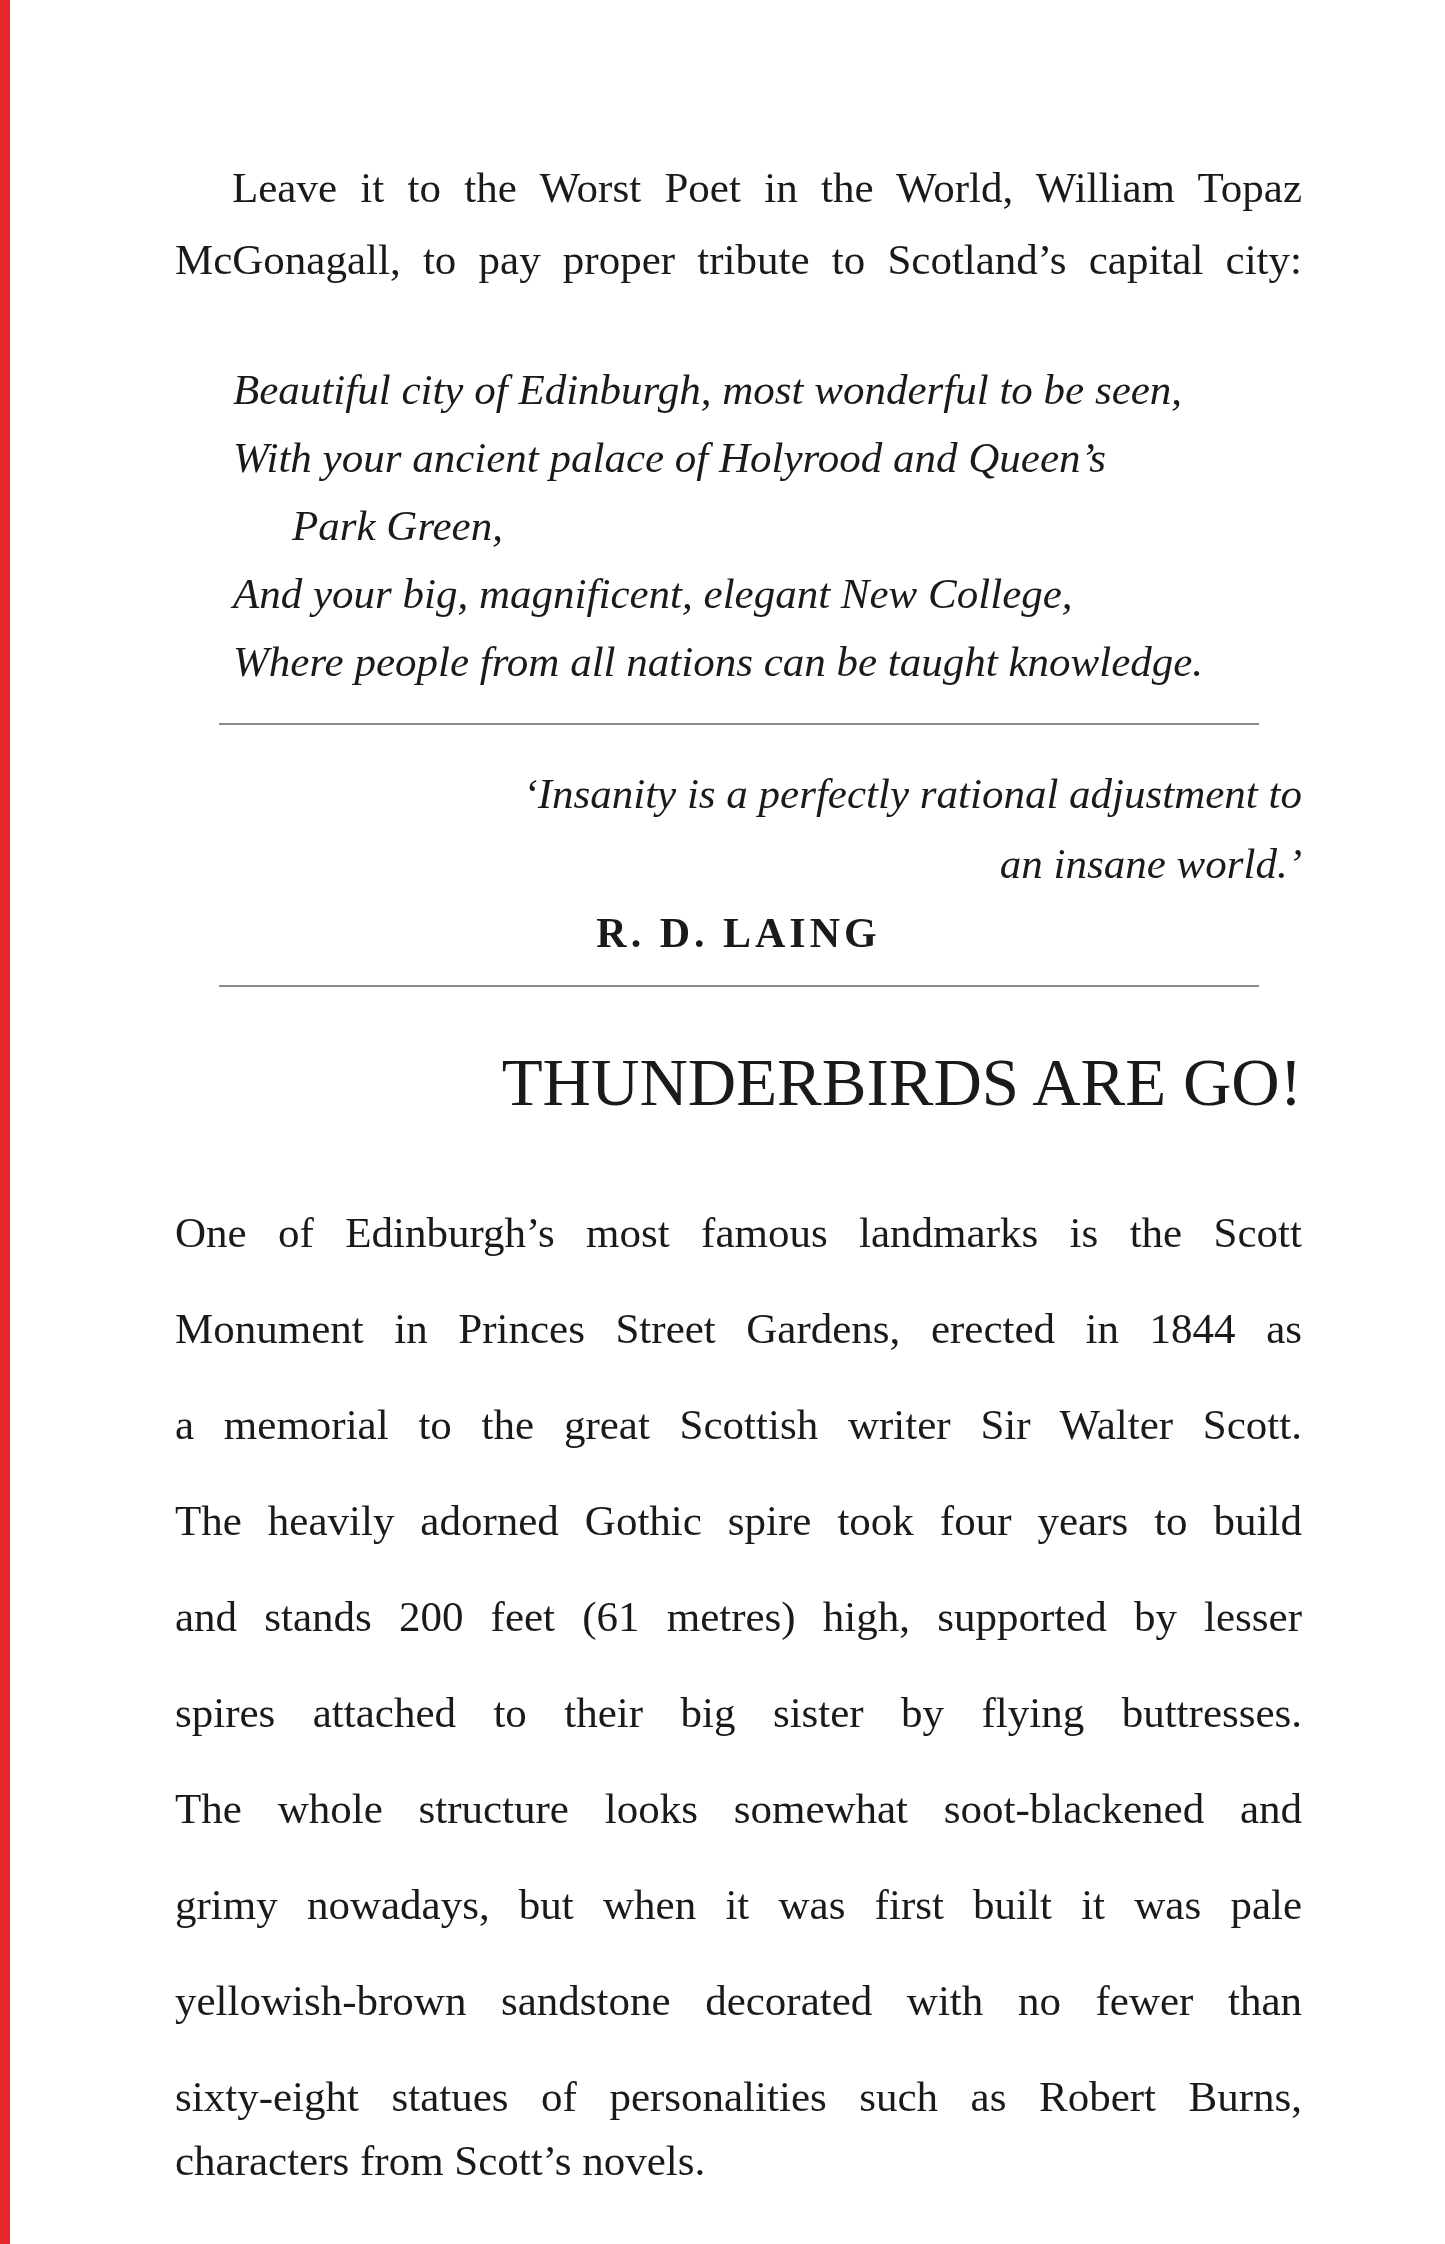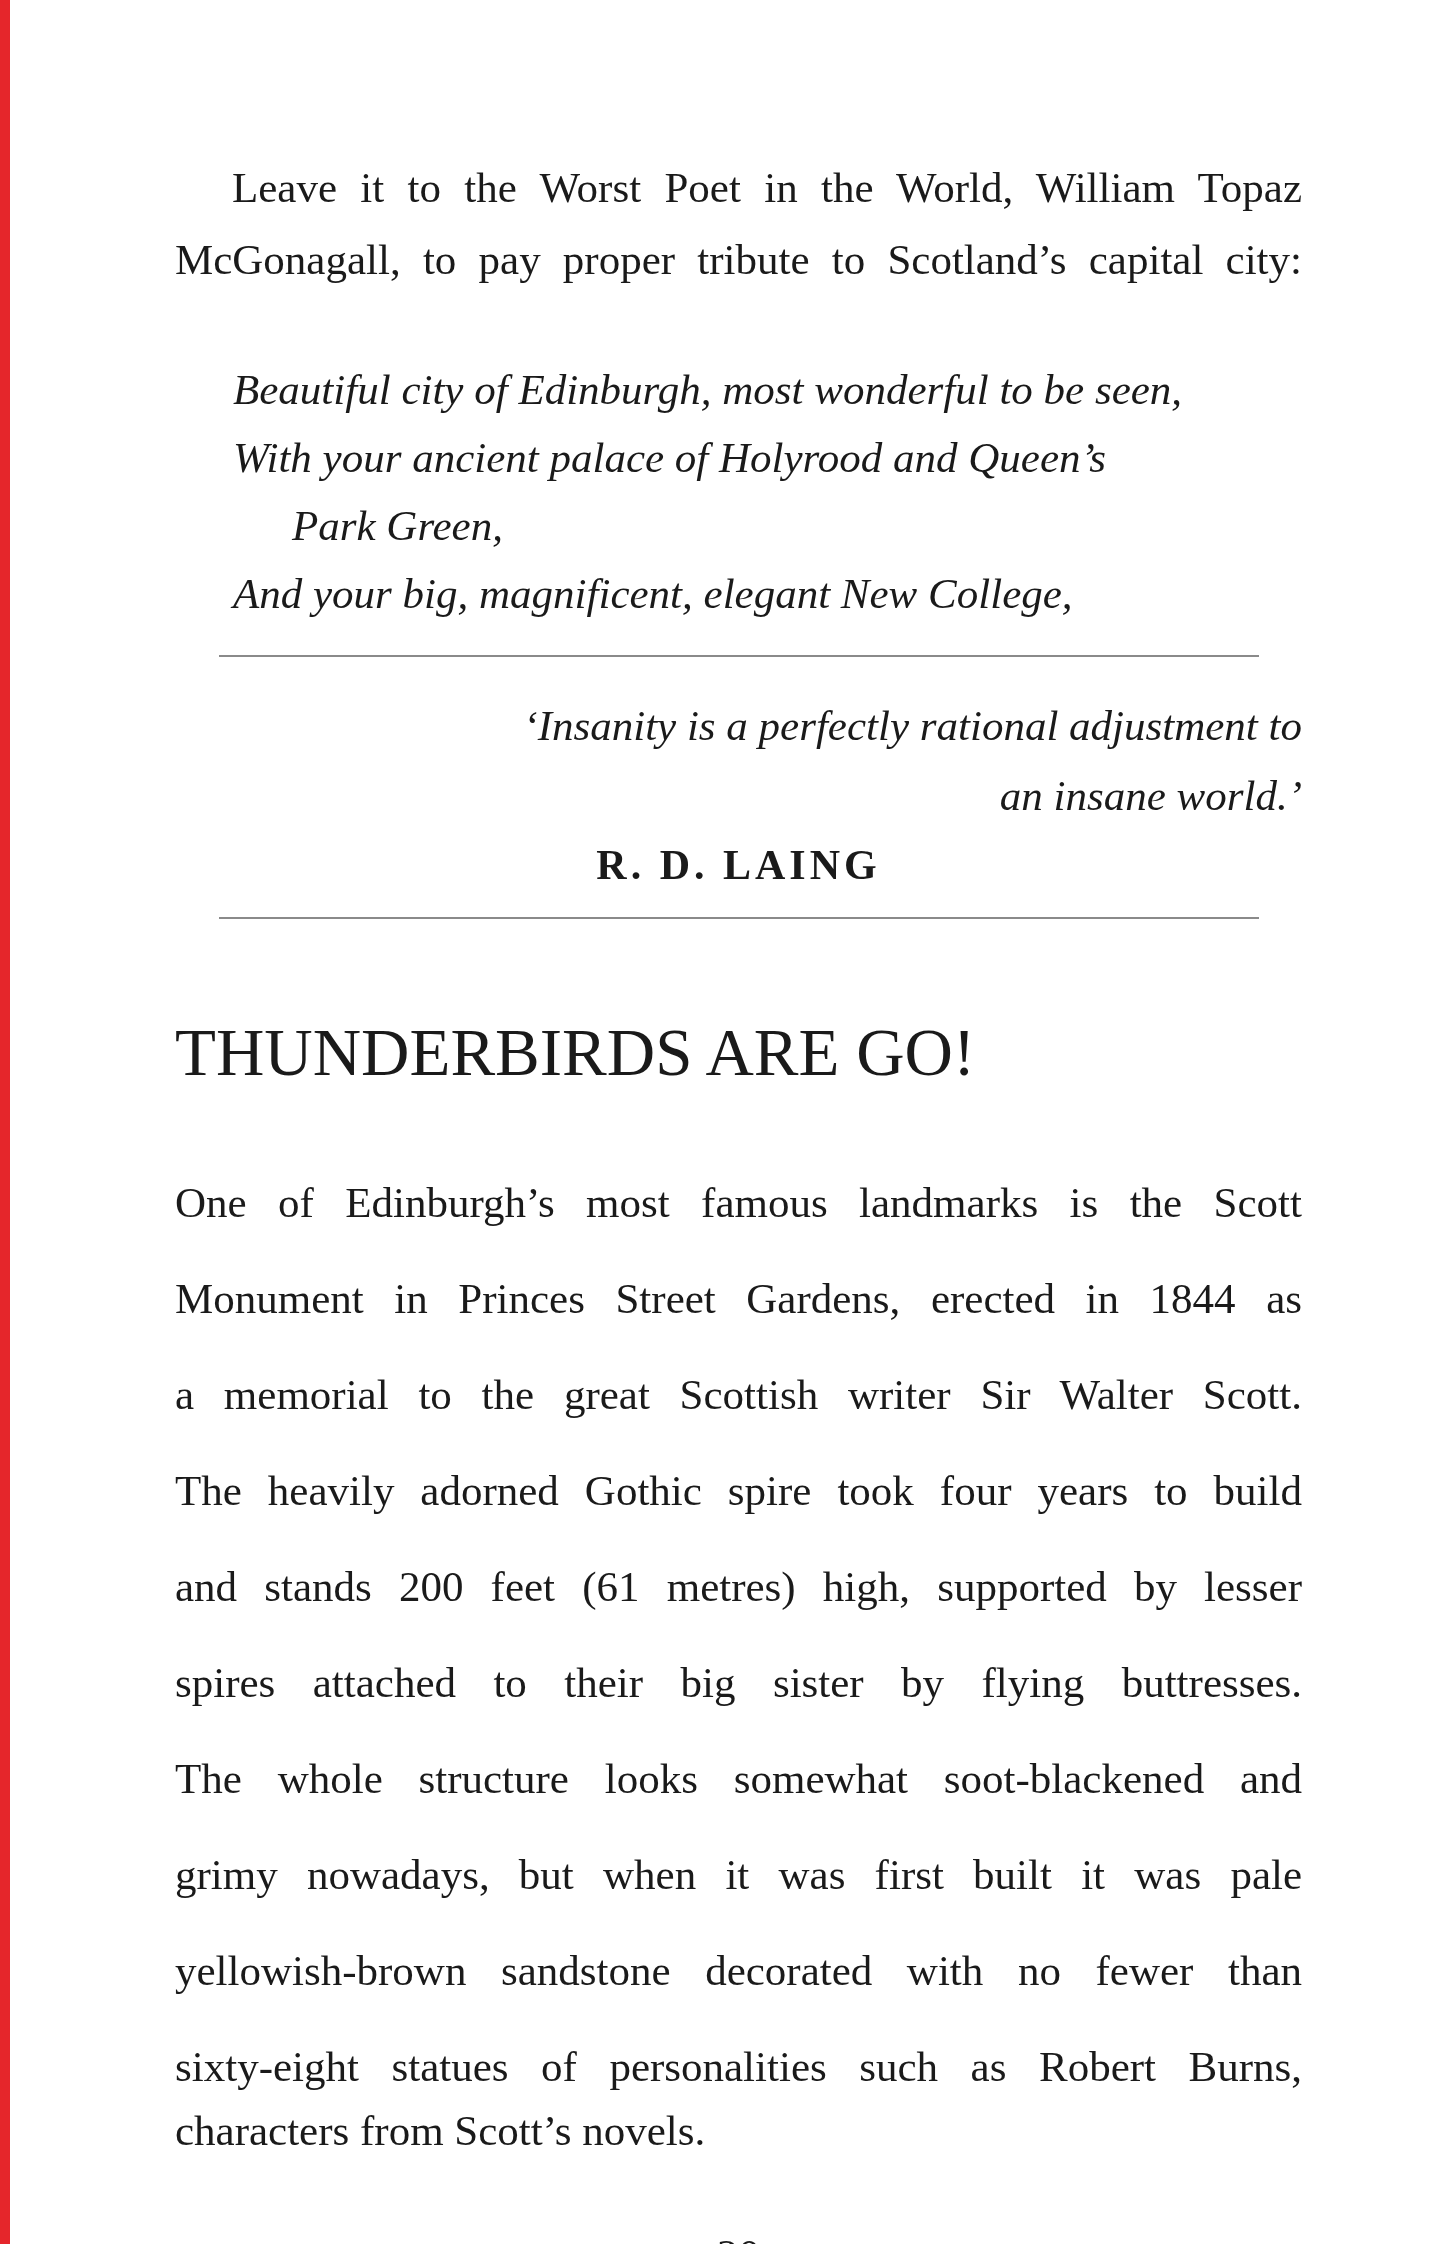--- a/index.html
+++ b/index.html
@@ -73,22 +73,22 @@
     margin-top: 8px;
     text-align: center;
     font-size: 42px;
     line-height: 52px;
     letter-spacing: 4px;
     font-weight: bold;
   }
 
   
   .section-heading {
-    margin-top: 96px;
-    text-align: left;
+    margin-top: 58px;
+    text-align: right;
     font-size: 67px;
     line-height: 74px;
     letter-spacing: 0px;
     white-space: nowrap;
   }
 
   
   .body-text { margin-top: 82px; }
   .body-line {
     font-size: 43px;
@@ -118,20 +118,21 @@
   <div>
     <div class="intro-line first">Leave it to the Worst Poet in the World, William Topaz</div>
     <div class="intro-line">McGonagall, to pay proper tribute to Scotland’s capital city:</div>
   </div>
 
   <div class="poem">
     <div class="poem-line">Beautiful city of Edinburgh, most wonderful to be seen,</div>
     <div class="poem-line">With your ancient palace of Holyrood and Queen’s</div>
     <div class="poem-line wrapped">Park Green,</div>
     <div class="poem-line">And your big, magnificent, elegant New College,</div>
+    <div class="poem-line">Where people from all nations can be taught knowledge.</div>
   </div>
 
   <div class="rule" style="background: rgb(138, 138, 138);"></div>
 
   <div class="pull-quote">
     <div class="quote-line">‘Insanity is a perfectly rational adjustment to</div>
     <div class="quote-line">an insane world.’</div>
   </div>
   <div class="attribution">R. D. LAING</div>
 

